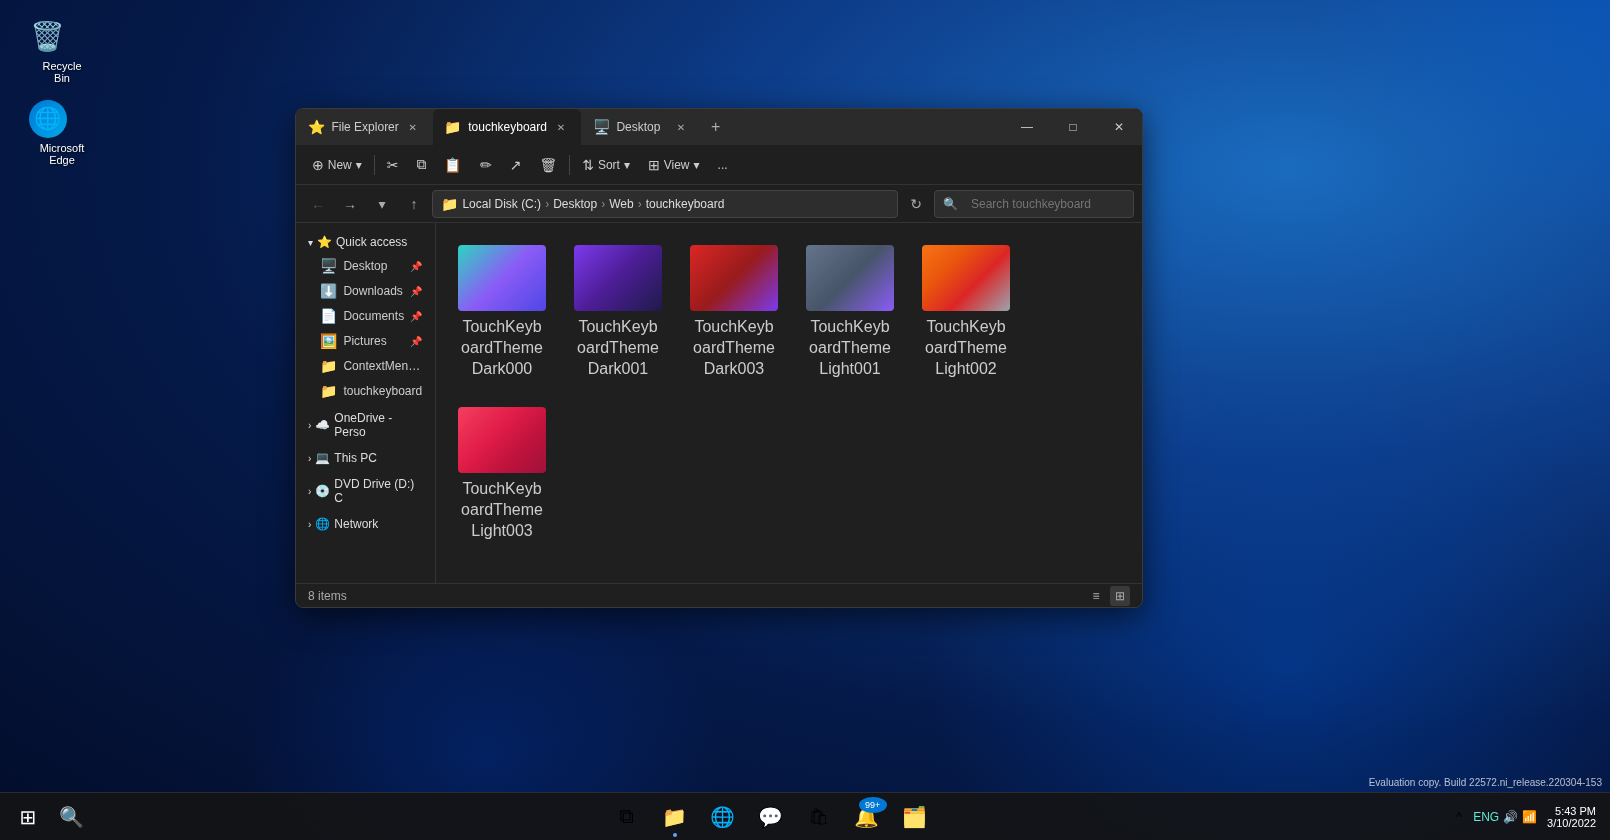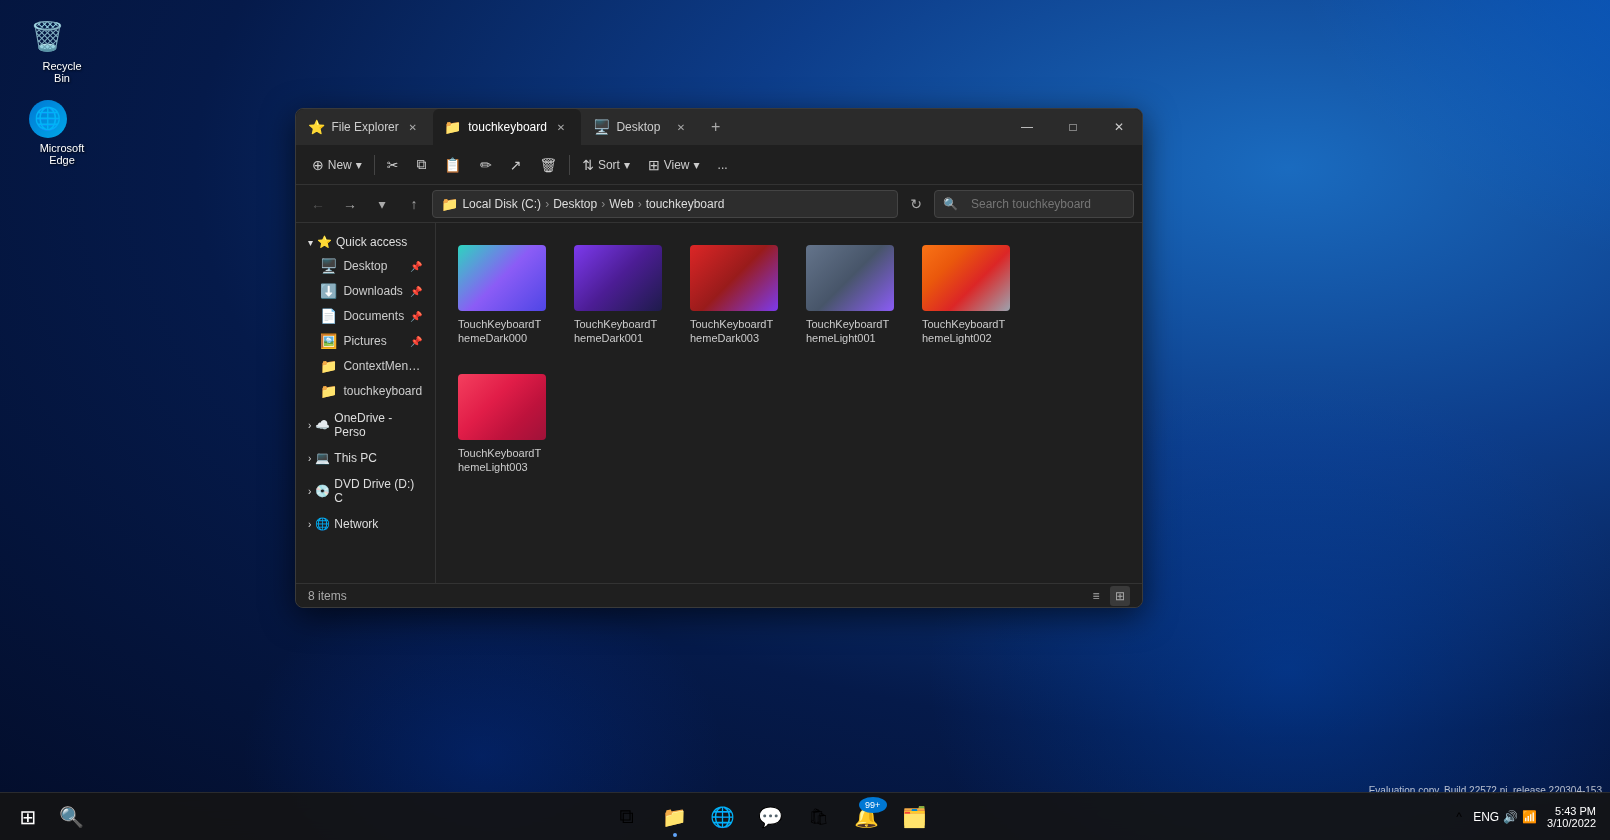--- a/index.html
+++ b/index.html
@@ -326,23 +326,23 @@
     }
     .file-thumbnail {
       width: 88px;
       height: 66px;
       border-radius: 4px;
       overflow: hidden;
       position: relative;
       flex-shrink: 0;
     }
     .file-name {
-      font-size: 11px;
+      font-size: 16px;
       color: #ccc;
-      text-align: left;
+      text-align: center;
       word-break: break-word;
       line-height: 1.3;
     }
 
     
     .thumb-teal-purple {
       background: linear-gradient(135deg, #2dd4bf 0%, #8b5cf6 50%, #4f46e5 100%);
     }
     .thumb-purple-dark {
       background: linear-gradient(135deg, #7c3aed 0%, #4c1d95 50%, #1e1b4b 100%);
@@ -468,39 +468,39 @@
       font-size: 11px;
       color: white;
       cursor: pointer;
       padding: 2px 6px;
     }
     .sys-icons {
       display: flex;
       align-items: center;
       gap: 4px;
       font-size: 12px;
-      color: #ffffff;
+      color: #5eead4;
     }
     .notification-badge {
       position: absolute;
       top: 2px;
       right: 2px;
       background: #0078d4;
       color: white;
       font-size: 9px;
       width: 28px;
       height: 16px;
       border-radius: 50%;
       display: flex;
       align-items: center;
       justify-content: center;
     }
     .taskbar-eval {
       position: absolute;
-      bottom: 44px;
+      bottom: 52px;
       right: 8px;
       font-size: 10px;
       color: rgba(255,255,255,0.7);
       text-align: right;
     }
   </style>
 </head>
 <body>
 
 <div class="desktop-bg"></div>

